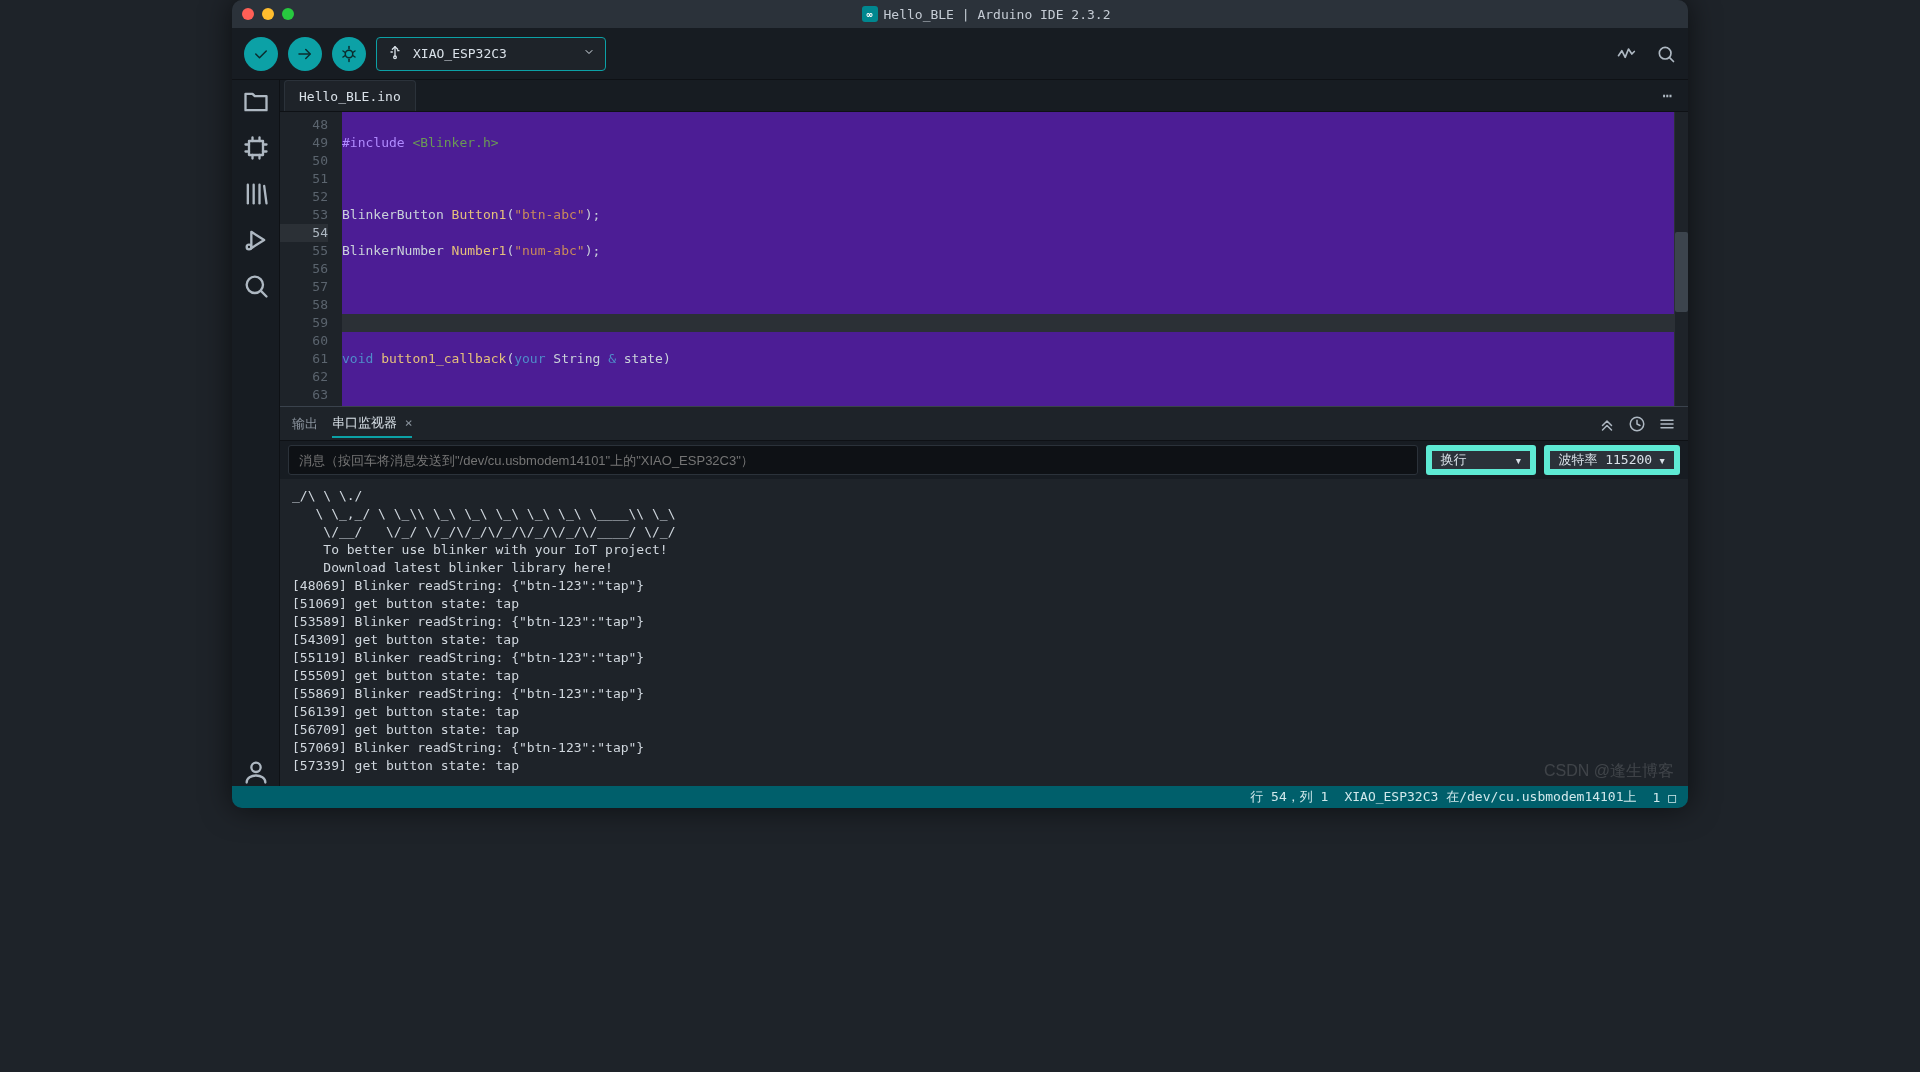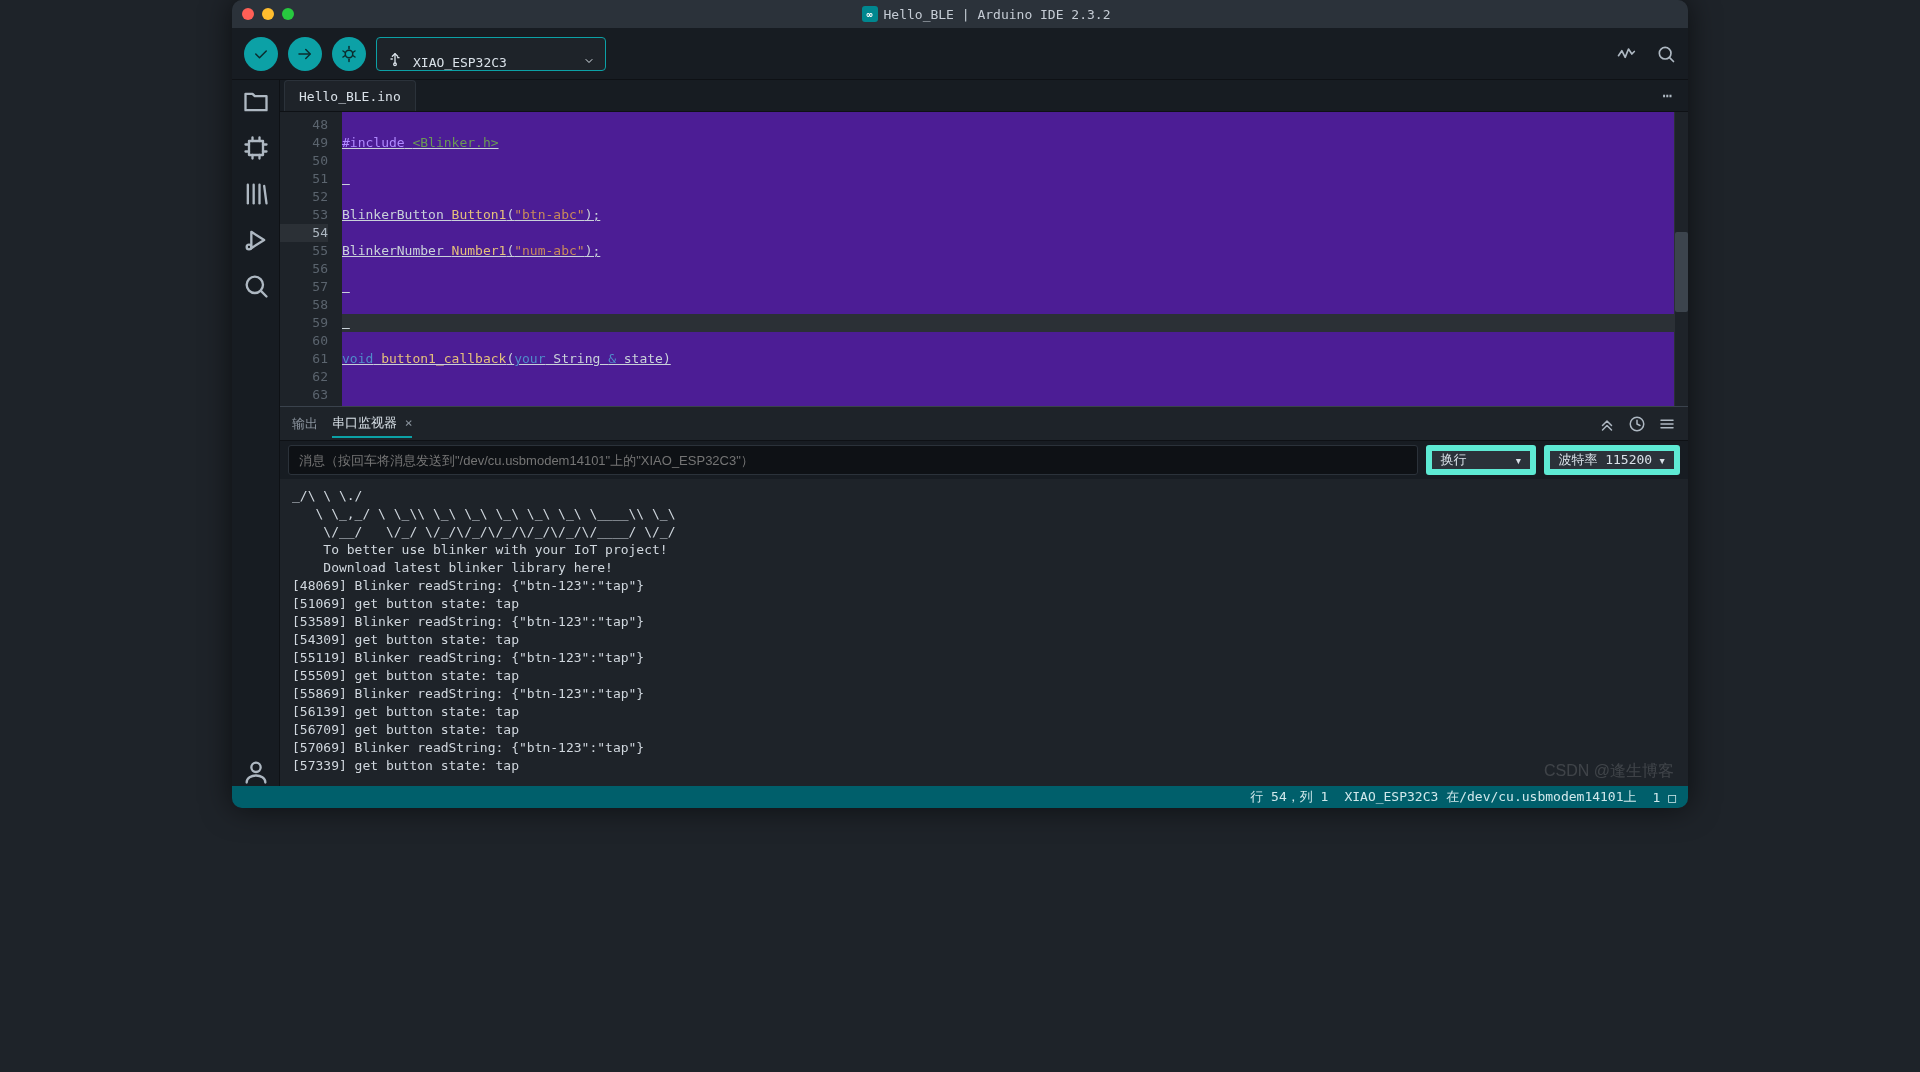--- a/index.html
+++ b/index.html
@@ -7,38 +7,38 @@
 .window { width:1456px; height:808px; margin:0 auto; background:#1e2329; border-radius:10px; overflow:hidden; display:flex; flex-direction:column; position:relative; box-shadow:0 0 30px rgba(0,0,0,.6);}
 .titlebar { height:28px; background:#2b323a; display:flex; align-items:center; padding:0 10px; }
 .traffic { display:flex; gap:8px; }
 .dot { width:12px; height:12px; border-radius:50%; }
 .dot.r{background:#ff5f56;} .dot.y{background:#ffbd2e;} .dot.g{background:#27c93f;}
 .title { flex:1; text-align:center; color:#c5ccd5; font-family:-apple-system,sans-serif; font-size:13px; display:flex; justify-content:center; align-items:center; gap:6px;}
 .title-icon { width:16px; height:16px; background:#00878f; border-radius:3px; display:flex; align-items:center; justify-content:center; color:#fff; font-size:10px; font-weight:bold;}
 .toolbar { height:52px; background:#171c22; display:flex; align-items:center; padding:0 12px; gap:10px; border-bottom:1px solid #0e1115;}
 .tbtn { width:34px; height:34px; border-radius:50%; background:#0ca1a6; display:flex; align-items:center; justify-content:center; color:#0b2c2e; cursor:pointer;}
 .tbtn svg { width:18px; height:18px; }
-.board-select { height:34px; min-width:230px; border:1px solid #0ca1a6; border-radius:4px; background:#1e2329; display:flex; align-items:flex-end; padding:0 10px; gap:10px; color:#d9e1e8; font-family:-apple-system,sans-serif; font-size:14px; cursor:pointer;}
+.board-select { height:34px; min-width:230px; border:1px solid #0ca1a6; border-radius:4px; background:#1e2329; display:flex; align-items:center; padding:0 10px; gap:10px; color:#d9e1e8; font-family:-apple-system,sans-serif; font-size:14px; cursor:pointer;}
 .board-select .chev { margin-left:auto; }
 .spacer { flex:1; }
 .right-ico { width:20px; height:20px; color:#aeb8c2; display:flex; align-items:center; justify-content:center; margin-left:10px; cursor:pointer;}
 .body { flex:1; display:flex; min-height:0;}
 .activity { width:48px; background:#171c22; display:flex; flex-direction:column; align-items:center; padding-top:8px; gap:18px; border-right:1px solid #0e1115;}
 .act-ico { width:28px; height:28px; color:#aeb8c2; display:flex; align-items:center; justify-content:center; cursor:pointer;}
 .act-spacer { flex:1; }
 .main { flex:1; display:flex; flex-direction:column; min-width:0;}
 .tabs { height:34px; background:#171c22; display:flex; align-items:flex-end; padding-left:4px; border-bottom:1px solid #0e1115;}
 .tab { padding:8px 14px 7px; background:#1e2329; color:#d9e1e8; border-top:1px solid #2b323a; border-left:1px solid #2b323a; border-right:1px solid #2b323a; font-size:13px; border-top-left-radius:4px; border-top-right-radius:4px;}
 .more { margin-left:auto; margin-right:16px; color:#aeb8c2; font-size:16px; align-self:center; cursor:pointer;}
 .editor { flex:1; display:flex; min-height:0; background:#4c1d95; position:relative;justify-content:flex-end;}
 .gutter { width:62px; padding:4px 14px 4px 0; text-align:right; color:#5b646e; background:#1e2329; user-select:none;}
 .gline { height:18px; line-height:18px; }
 .gline.cur { color:#aeb8c2; background:#2b3036;}
 .code { flex:1; padding:4px 0; line-height:18px; white-space:pre; overflow:hidden;}
-.code .l { height:18px;text-decoration:underline; }
+.code .l { height:18px; }
 .code .l.cur { background:#2b3036;}
 .minimap-scroll { width:14px; background:#1e2329; border-left:1px solid #2b3036;}
 .minimap-thumb { background:#3c444d; height:80px; margin-top:120px; border-radius:2px;}
 .kw{color:#4f8cc9;} .pp{color:#b08aff;} .fn{color:#e5c07b;} .str{color:#c88a5a;} .lit{color:#91c27d;} .inc{color:#6a9955;}
 
 .bottom-panel { border-top:1px solid #3a424c; display:flex; flex-direction:column; height:400px; background:#1e2329;}
 .panel-tabs { height:34px; display:flex; align-items:center; padding:0 12px; gap:14px; background:#1e2329; border-bottom:1px solid #0e1115;}
 .ptab { color:#8b949e; font-size:13px; cursor:pointer; font-family:-apple-system,sans-serif; padding:4px 0;}
 .ptab.active { color:#d9e1e8; border-bottom:2px solid #0ca1a6; }
 .ptab .x { margin-left:4px; color:#8b949e; cursor:pointer;}

